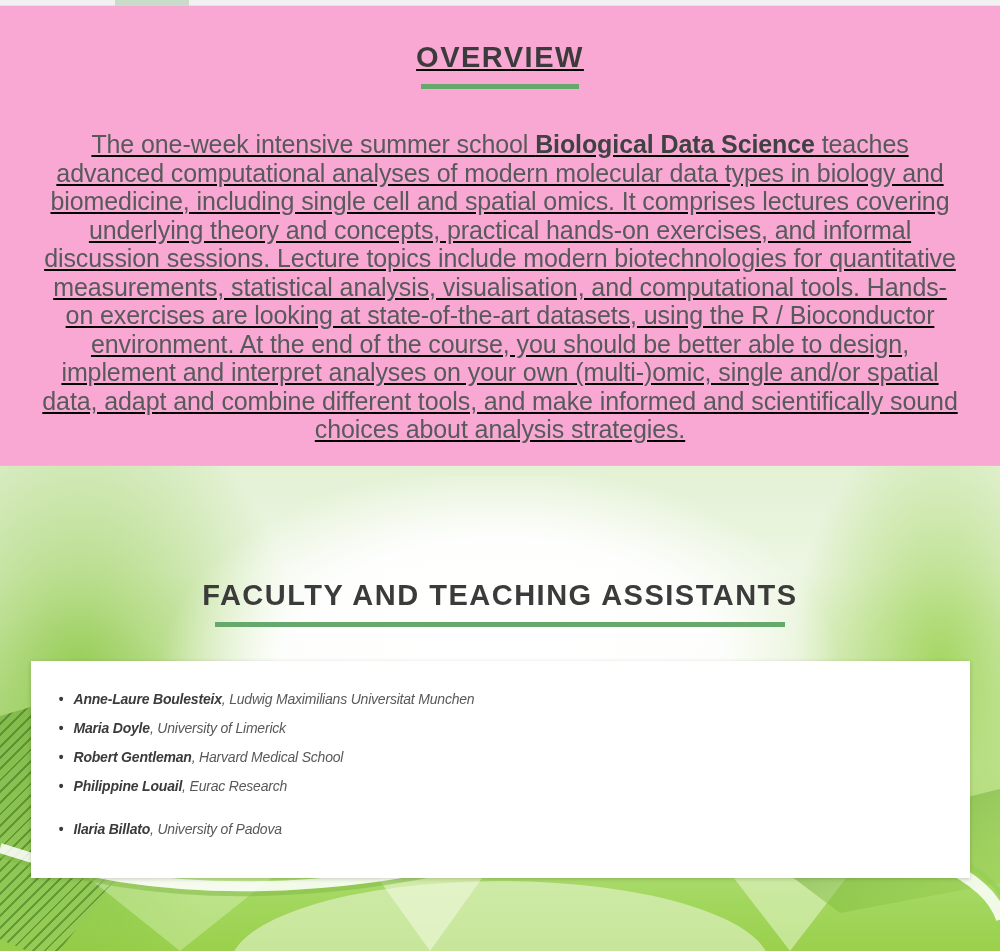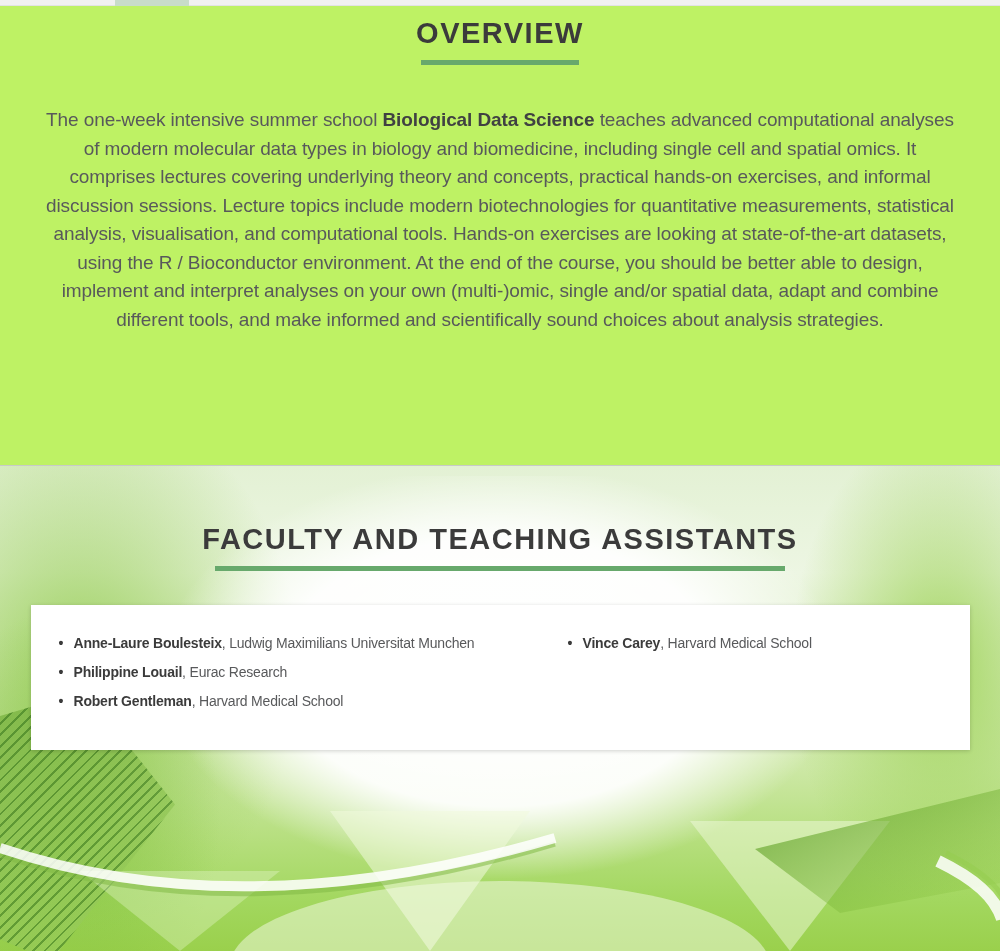--- a/index.html
+++ b/index.html
@@ -8,33 +8,33 @@
     width:1000px; height:952px; overflow:hidden; position:relative;
     font-family:"Liberation Sans", sans-serif;
   }
 
   
   .top-strip { height:6px; background:#f1f1f1; border-bottom:1px solid #e3e3e3; position:relative; }
   .top-indicator { position:absolute; left:115px; top:0; width:74px; height:6px; background:#c8dcc9; }
 
   
   .overview-section {
-    height:460px; background:#bef264; border-bottom:1px solid #c7cbc7;
-    text-align:center; padding-top:10px;
+    height:460px; background:#f9a8d4; border-bottom:1px solid #c7cbc7;
+    text-align:center; padding-top:34px;text-decoration:underline;
   }
   .section-title {
     font-size:29px; font-weight:bold; color:#3b3b3b; letter-spacing:1.5px;
     line-height:34px;
   }
   .title-rule { height:5px; background:#67a96c; margin:10px auto 0; }
   .rule-overview { width:158px; }
   .rule-faculty { width:570px; }
   .overview-text {
     width:916px; margin:41px auto 0;
-    font-size:19px; letter-spacing:-0.1px; line-height:28.5px;
+    font-size:25px; letter-spacing:-0.1px; line-height:28.5px;
     color:#58595b; text-align:center;
   }
   .overview-text b { color:#404142; }
 
   
   .faculty-section { position:relative; height:485px; overflow:hidden; }
   .bg { position:absolute; pointer-events:none; }
   .bg-base {
     inset:0;
     background:linear-gradient(180deg,
@@ -62,28 +62,28 @@
     left:-25px; top:225px; width:200px; height:270px; opacity:0.9;
     background:
       repeating-linear-gradient(135deg,
         rgba(42,104,20,0.5) 0px, rgba(42,104,20,0.5) 2px,
         rgba(170,215,110,0.18) 2px, rgba(170,215,110,0.18) 8px),
       linear-gradient(150deg, rgba(112,172,58,0.95), rgba(162,212,100,0.55));
     clip-path:polygon(0 12%, 55% 0, 100% 42%, 38% 100%, 0 88%);
   }
   .bg-art { left:0; bottom:0; width:1000px; height:200px; }
 
-  .faculty-content { position:relative; z-index:2; text-align:center; padding-top:56px; }
+  .faculty-content { position:relative; z-index:2; text-align:center; padding-top:112px; }
 
   .faculty-card {
     width:939px; margin:34px auto 0; background:#ffffff; text-align:left;
     box-shadow:0 1px 4px rgba(0,0,0,0.18);
     padding:28px 25px 30px 25px;
   }
-  .members { display:grid; grid-template-columns:493px 1fr; column-gap:16px; }
+  .members { display:grid; grid-template-columns:493px 1fr; column-gap:7px;font-style:italic; }
   ul.member-list { list-style:none; }
   li.member {
     position:relative; padding-left:18px; margin-bottom:8px;
     font-size:14px; letter-spacing:-0.2px; line-height:21px; color:#58595b;
   }
   li.member::before { content:"\2022"; position:absolute; left:3px; top:0; color:#3b3b3b; font-weight:bold; }
   li.member strong { color:#3b3b3b; }
   ul.assistants { margin-top:22px; }
 </style>
 </head>
@@ -131,25 +131,28 @@
 
   <div class="faculty-content">
     <h2 class="section-title">FACULTY AND TEACHING ASSISTANTS</h2>
     <div class="title-rule rule-faculty"></div>
 
     <div class="faculty-card">
       <div class="members">
         <div>
           <ul class="member-list" id="faculty-left">
               <li class="member"><strong>Anne-Laure Boulesteix</strong>, Ludwig Maximilians Universitat Munchen</li>
+              <li class="member"><strong>Maria Doyle</strong>, University of Limerick</li>
+              <li class="member"><strong>Robert Gentleman</strong>, Harvard Medical School</li>
               <li class="member"><strong>Philippine Louail</strong>, Eurac Research</li>
-              <li class="member"><strong>Robert Gentleman</strong>, Harvard Medical School</li>
+            </ul>
+          <ul class="member-list assistants" id="assistants-list">
+              <li class="member"><strong>Ilaria Billato</strong>, University of Padova</li>
             </ul>
         </div>
         <div>
           <ul class="member-list" id="faculty-right">
-              <li class="member"><strong>Vince Carey</strong>, Harvard Medical School</li>
             </ul>
         </div>
       </div>
     </div>
   </div>
 </div>
 
 </body></html>

